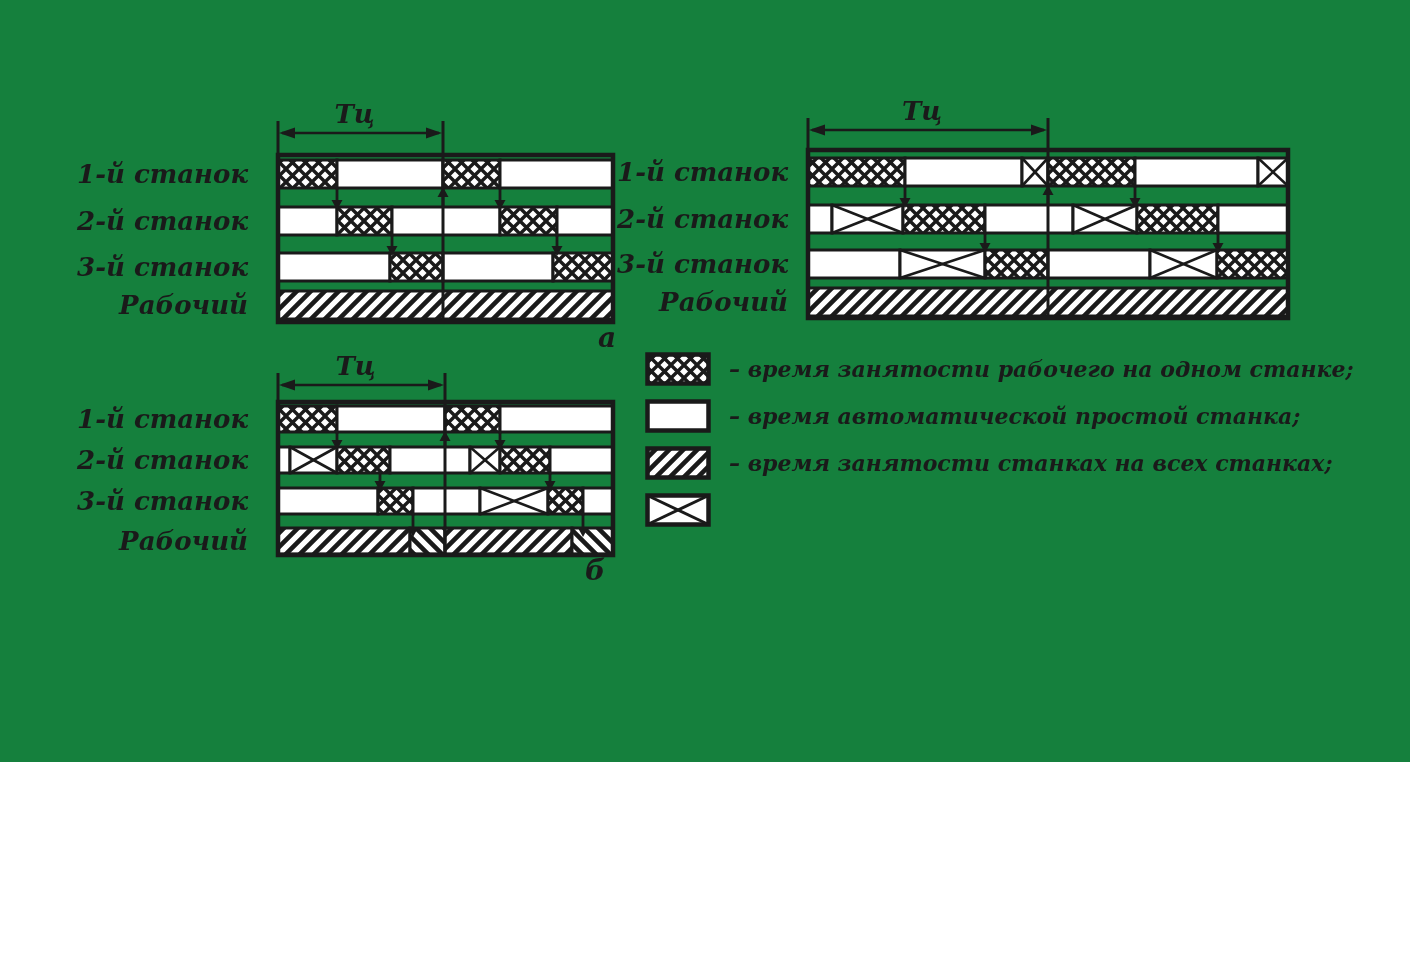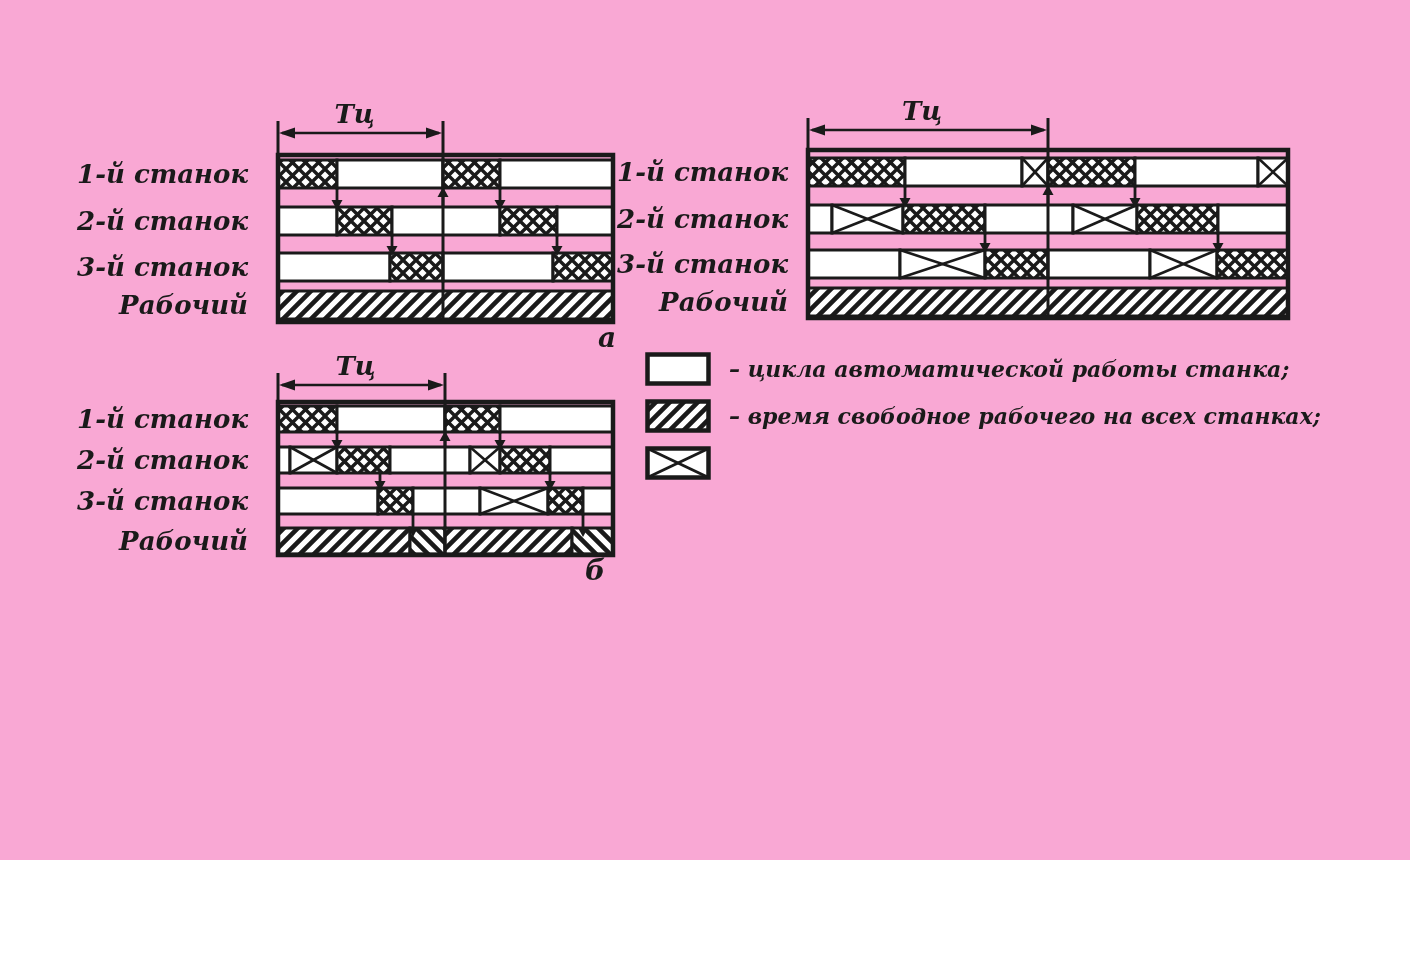--- a/index.html
+++ b/index.html
@@ -1,16 +1,16 @@
 <!DOCTYPE html>
 <html><head>
 <meta charset="utf-8">
 <style>
   html,body { margin:0; padding:0; background:#ffffff; }
-  .page { position:relative; width:1410px; height:860px; background:#f9a8d4; overflow:hidden;
+  .page { position:relative; width:1410px; height:762px; background:#15803d; overflow:hidden;
           font-family:"DejaVu Serif", serif; }
   .overlay { position:absolute; left:0; top:0; }
   text { fill:#1a1a1a; }
   .rl  { font-style:italic; font-weight:700; font-size:26px; font-family:"DejaVu Serif", serif; }
   .tc  { font-style:italic; font-weight:700; font-size:26px; font-family:"DejaVu Serif", serif; }
   .sub { font-style:italic; font-weight:700; font-size:28px; font-family:"DejaVu Serif", serif; }
   .legend { position:absolute; left:645px; top:352px; width:720px; color:#1a1a1a; }
   .legend-title { font-style:italic; font-weight:700; font-size:25px; margin:0 0 16px 112px; }
   .legend-item { display:flex; align-items:center; margin-bottom:13px; }
   .legend-swatch { width:66px; height:34px; margin-right:18px; flex:0 0 auto; }
@@ -207,29 +207,35 @@
         <line x1="583" y1="514" x2="583" y2="528" stroke="#1a1a1a" stroke-width="2.8"></line>
         <polygon points="577.5,527 588.5,527 583,537" fill="#1a1a1a"></polygon>
         <text x="585" y="580" class="sub">б</text>
       </g>
     </svg>
 
   <div class="legend">
     <div>
         <div class="legend-item">
           <svg class="legend-swatch" viewBox="0 0 66 34">
+            <rect x="2.5" y="2.5" width="61" height="29" fill="url(#p-cross)" stroke="#1a1a1a" stroke-width="4.5"></rect>
+          </svg>
+          <span class="legend-text">– время занятости рабочего на одном станке;</span>
+        </div>
+        <div class="legend-item">
+          <svg class="legend-swatch" viewBox="0 0 66 34">
             <rect x="2.5" y="2.5" width="61" height="29" fill="#ffffff" stroke="#1a1a1a" stroke-width="4.5"></rect>
           </svg>
-          <span class="legend-text">– цикла автоматической работы станка;</span>
+          <span class="legend-text">– время автоматической простой станка;</span>
         </div>
         <div class="legend-item">
           <svg class="legend-swatch" viewBox="0 0 66 34">
             <rect x="2.5" y="2.5" width="61" height="29" fill="url(#p-busy)" stroke="#1a1a1a" stroke-width="4.5"></rect>
           </svg>
-          <span class="legend-text">– время свободное рабочего на всех станках;</span>
+          <span class="legend-text">– время занятости станках на всех станках;</span>
         </div>
         <div class="legend-item">
           <svg class="legend-swatch" viewBox="0 0 66 34">
             <rect x="2.5" y="2.5" width="61" height="29" fill="#ffffff" stroke="#1a1a1a" stroke-width="4.5"></rect>
             <line x1="2.5" y1="2.5" x2="63.5" y2="31.5" stroke="#1a1a1a" stroke-width="3"></line>
             <line x1="2.5" y1="31.5" x2="63.5" y2="2.5" stroke="#1a1a1a" stroke-width="3"></line>
           </svg>
         </div>
       </div>
   </div>

